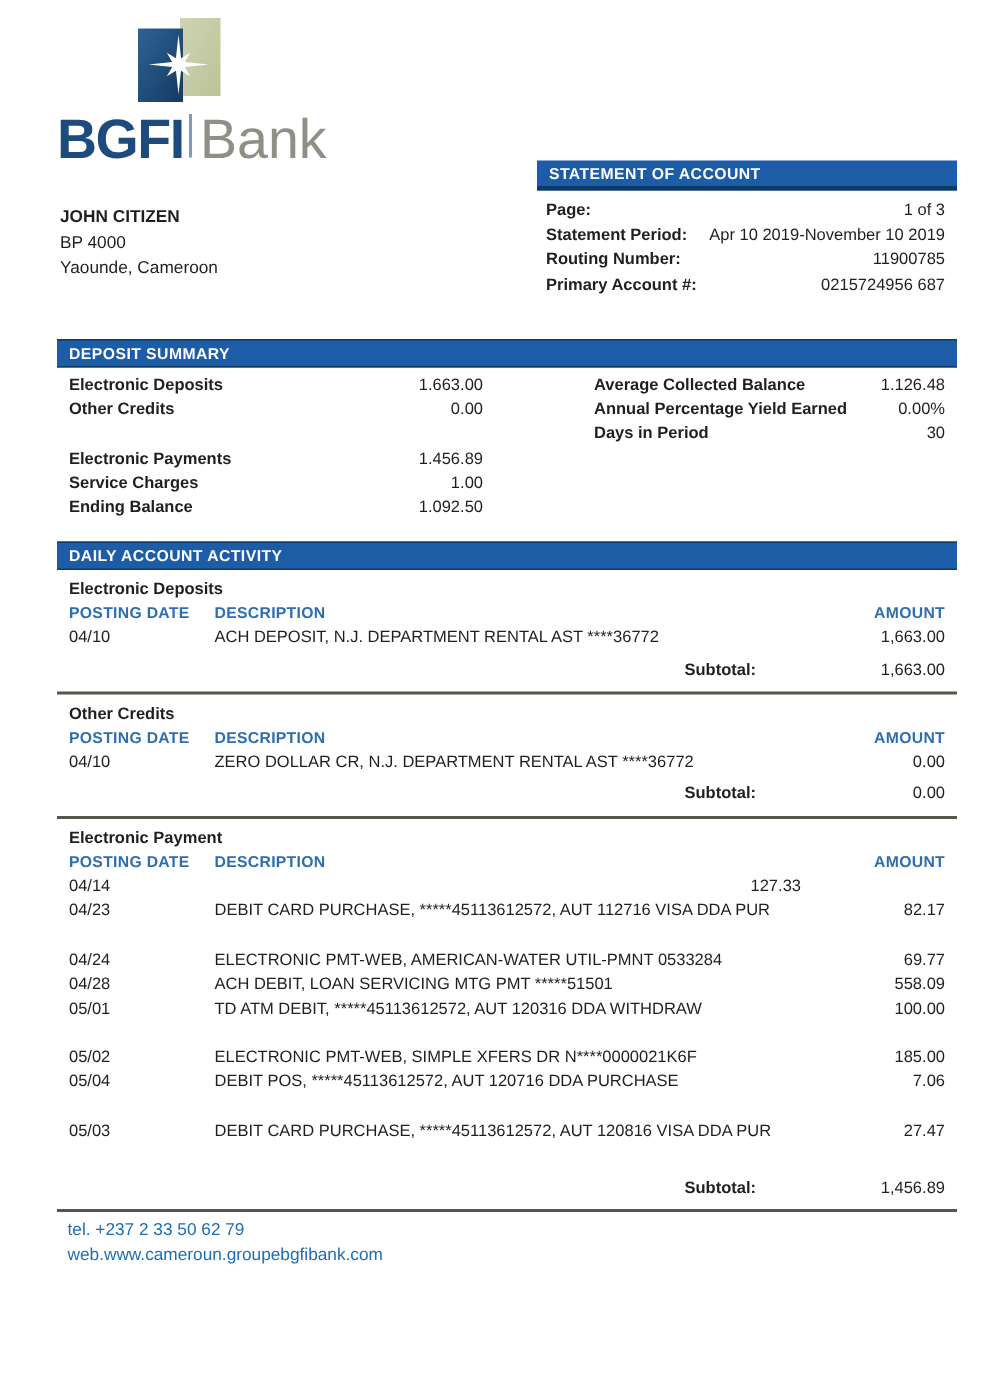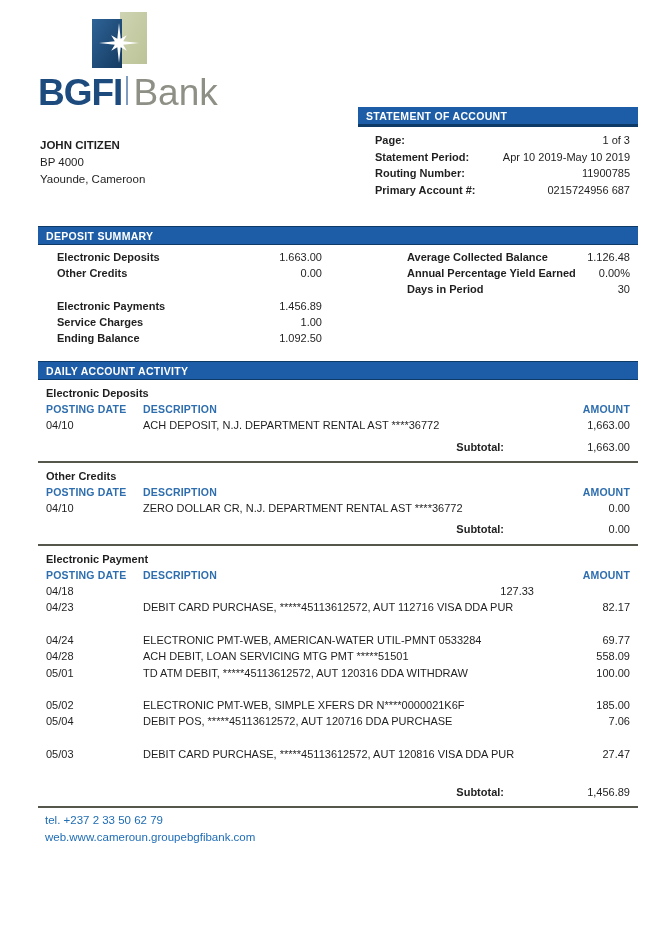--- a/index.html
+++ b/index.html
@@ -27,21 +27,21 @@
   
   .blue-bar{ background:var(--bar-blue); color:#fff; font-weight:bold; font-size:10.5px;
              letter-spacing:.3px; padding:3px 8px 2px; }
 
   
   .stmt-box{ position:absolute; left:358px; top:107px; width:280px; }
   .stmt-box .blue-bar{ border-bottom:3px solid var(--bar-edge); }
   .stmt-rows{ margin-top:5px; }
   .kv-row{ display:flex; justify-content:space-between; line-height:16.5px; font-size:11px;
            padding:0 8px 0 6px; min-height:16.5px; }
-  .kv-label{ font-weight:bold;margin-left:11px; }
+  .kv-label{ font-weight:bold; }
 
   
   .summary{ position:absolute; left:38px; top:226px; width:600px; }
   .summary .blue-bar, .daily .blue-bar{ border-top:1px solid var(--bar-edge); border-bottom:1px solid var(--bar-edge); }
   .sum-cols{ display:flex; margin-top:4px; }
   .sum-left{ width:292px; }
   .sum-right{ margin-left:58px; flex:1; }
   .sum-row{ display:flex; justify-content:space-between; line-height:16.2px; font-size:11px;
             min-height:16.2px; padding:0 8px; }
   .sum-row .kv-label{ font-weight:bold; }
@@ -105,21 +105,21 @@
     <div class="blue-bar">STATEMENT OF ACCOUNT</div>
     <div class="stmt-rows">
 
         <div class="kv-row">
           <span class="kv-label">Page:</span>
           <span class="kv-value">1 of 3</span>
         </div>
 
         <div class="kv-row">
           <span class="kv-label">Statement Period:</span>
-          <span class="kv-value">Apr 10 2019-May 10 2019</span>
+          <span class="kv-value">Apr 10 2019-November 10 2019</span>
         </div>
 
         <div class="kv-row">
           <span class="kv-label">Routing Number:</span>
           <span class="kv-value">11900785</span>
         </div>
 
         <div class="kv-row">
           <span class="kv-label">Primary Account #:</span>
           <span class="kv-value">0215724956 687</span>
@@ -235,21 +235,21 @@
     <div>
       <div class="section-name">Electronic Payment</div>
       <div class="t-row t-head">
         <span>POSTING DATE</span>
         <span>DESCRIPTION</span>
         <span class="t-amount">AMOUNT</span>
       </div>
       <div>
 
           <div class="t-row">
-            <span>04/18</span>
+            <span>04/14</span>
             <span class="t-amount">127.33</span>
           </div>
 
           <div class="t-row">
             <span>04/23</span>
             <span>DEBIT CARD PURCHASE, *****45113612572, AUT 112716 VISA DDA PUR</span>
             <span class="t-amount">82.17</span>
           </div>
 
           <div class="t-row">

